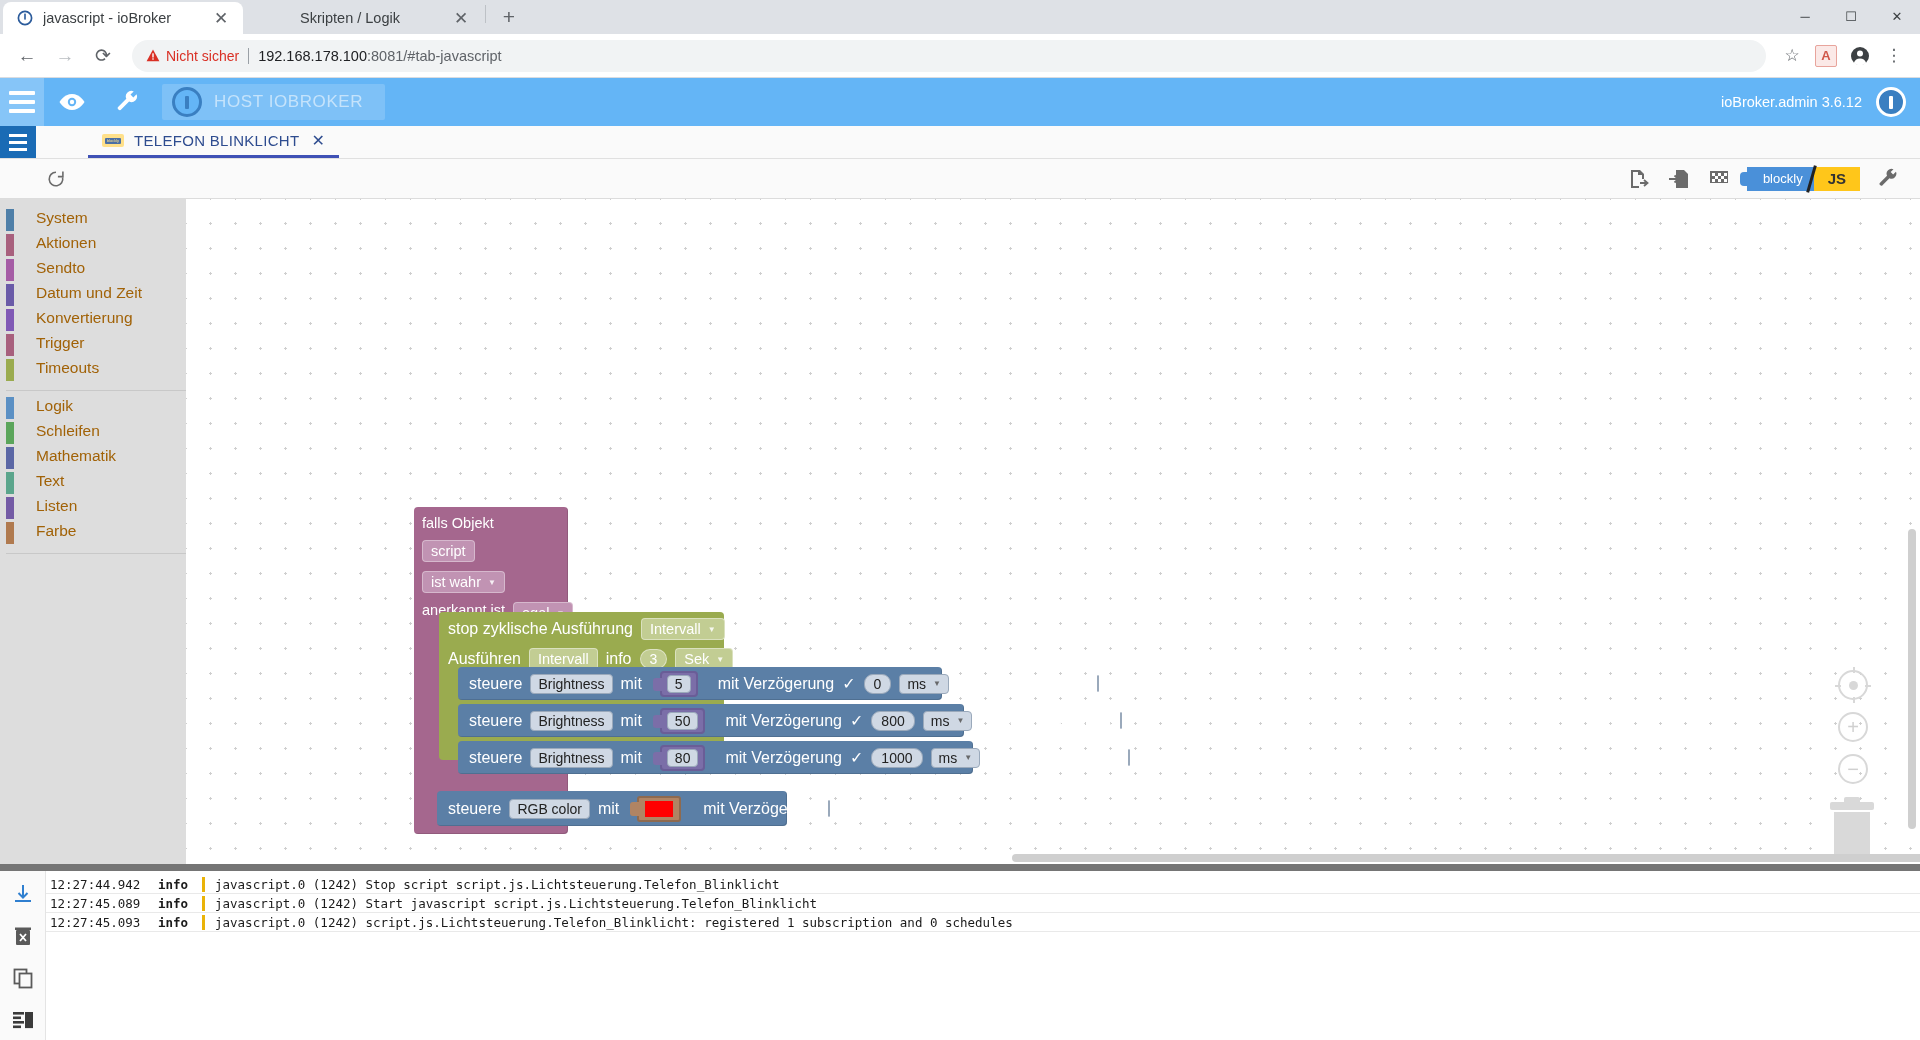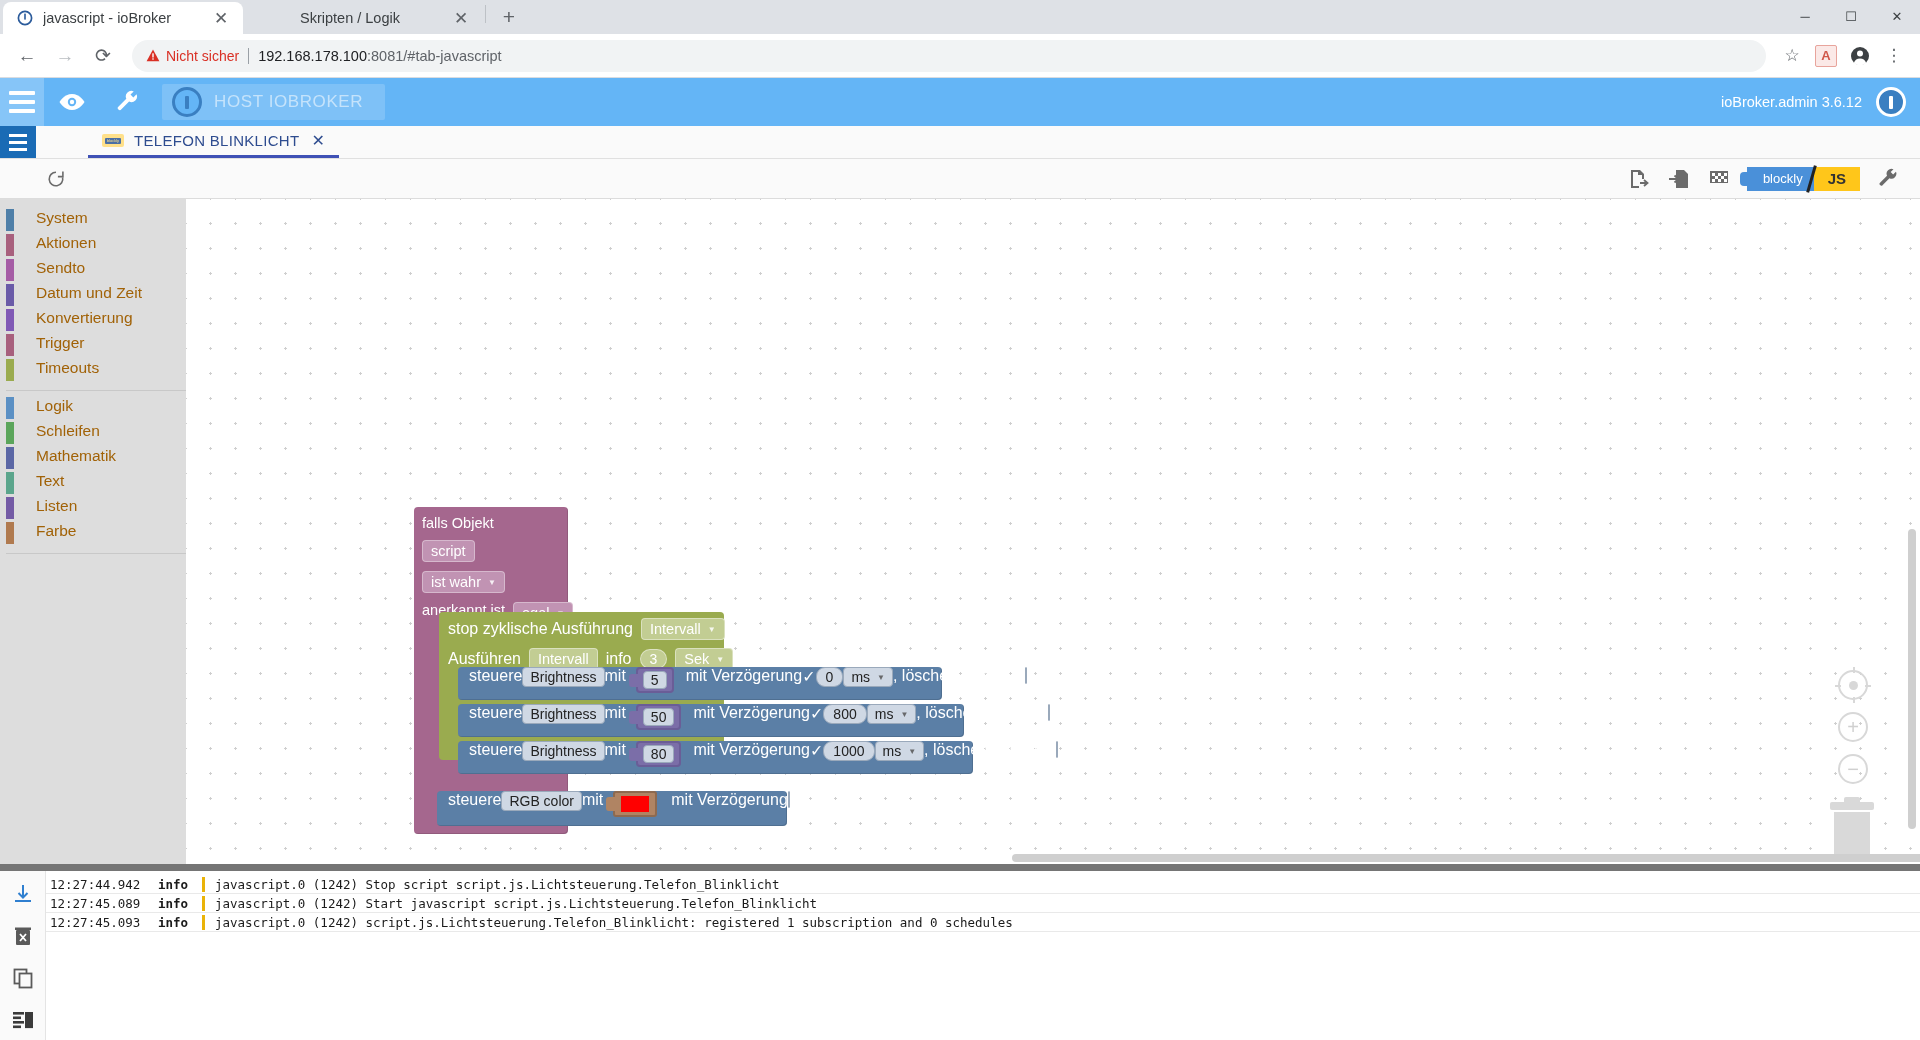--- a/index.html
+++ b/index.html
@@ -347,22 +347,23 @@
     border-radius: 10px; padding: 1px 9px;
     border: 1px solid rgba(255,255,255,0.45);
     font-size: 14px;
   }
 
   .blue-block {
     position: absolute;
     background: #5b7fa6;
     border-radius: 4px;
     height: 33px;
-    display: flex; align-items: flex-start;
+    display: flex; align-items: center;
     padding-left: 11px;
+    gap: 8px;
     color: #fff;
     box-shadow: inset -1px -1px 0 rgba(0,0,0,0.12);
   }
   .field-pill.blue {
     background: #cfd8e4; color: #222;
     border: 1px solid #9aa9bb; border-radius: 4px;
     padding: 1px 7px; font-size: 14px;
   }
   .num-pill.blue {
     background: #cfd8e4; color: #222;

